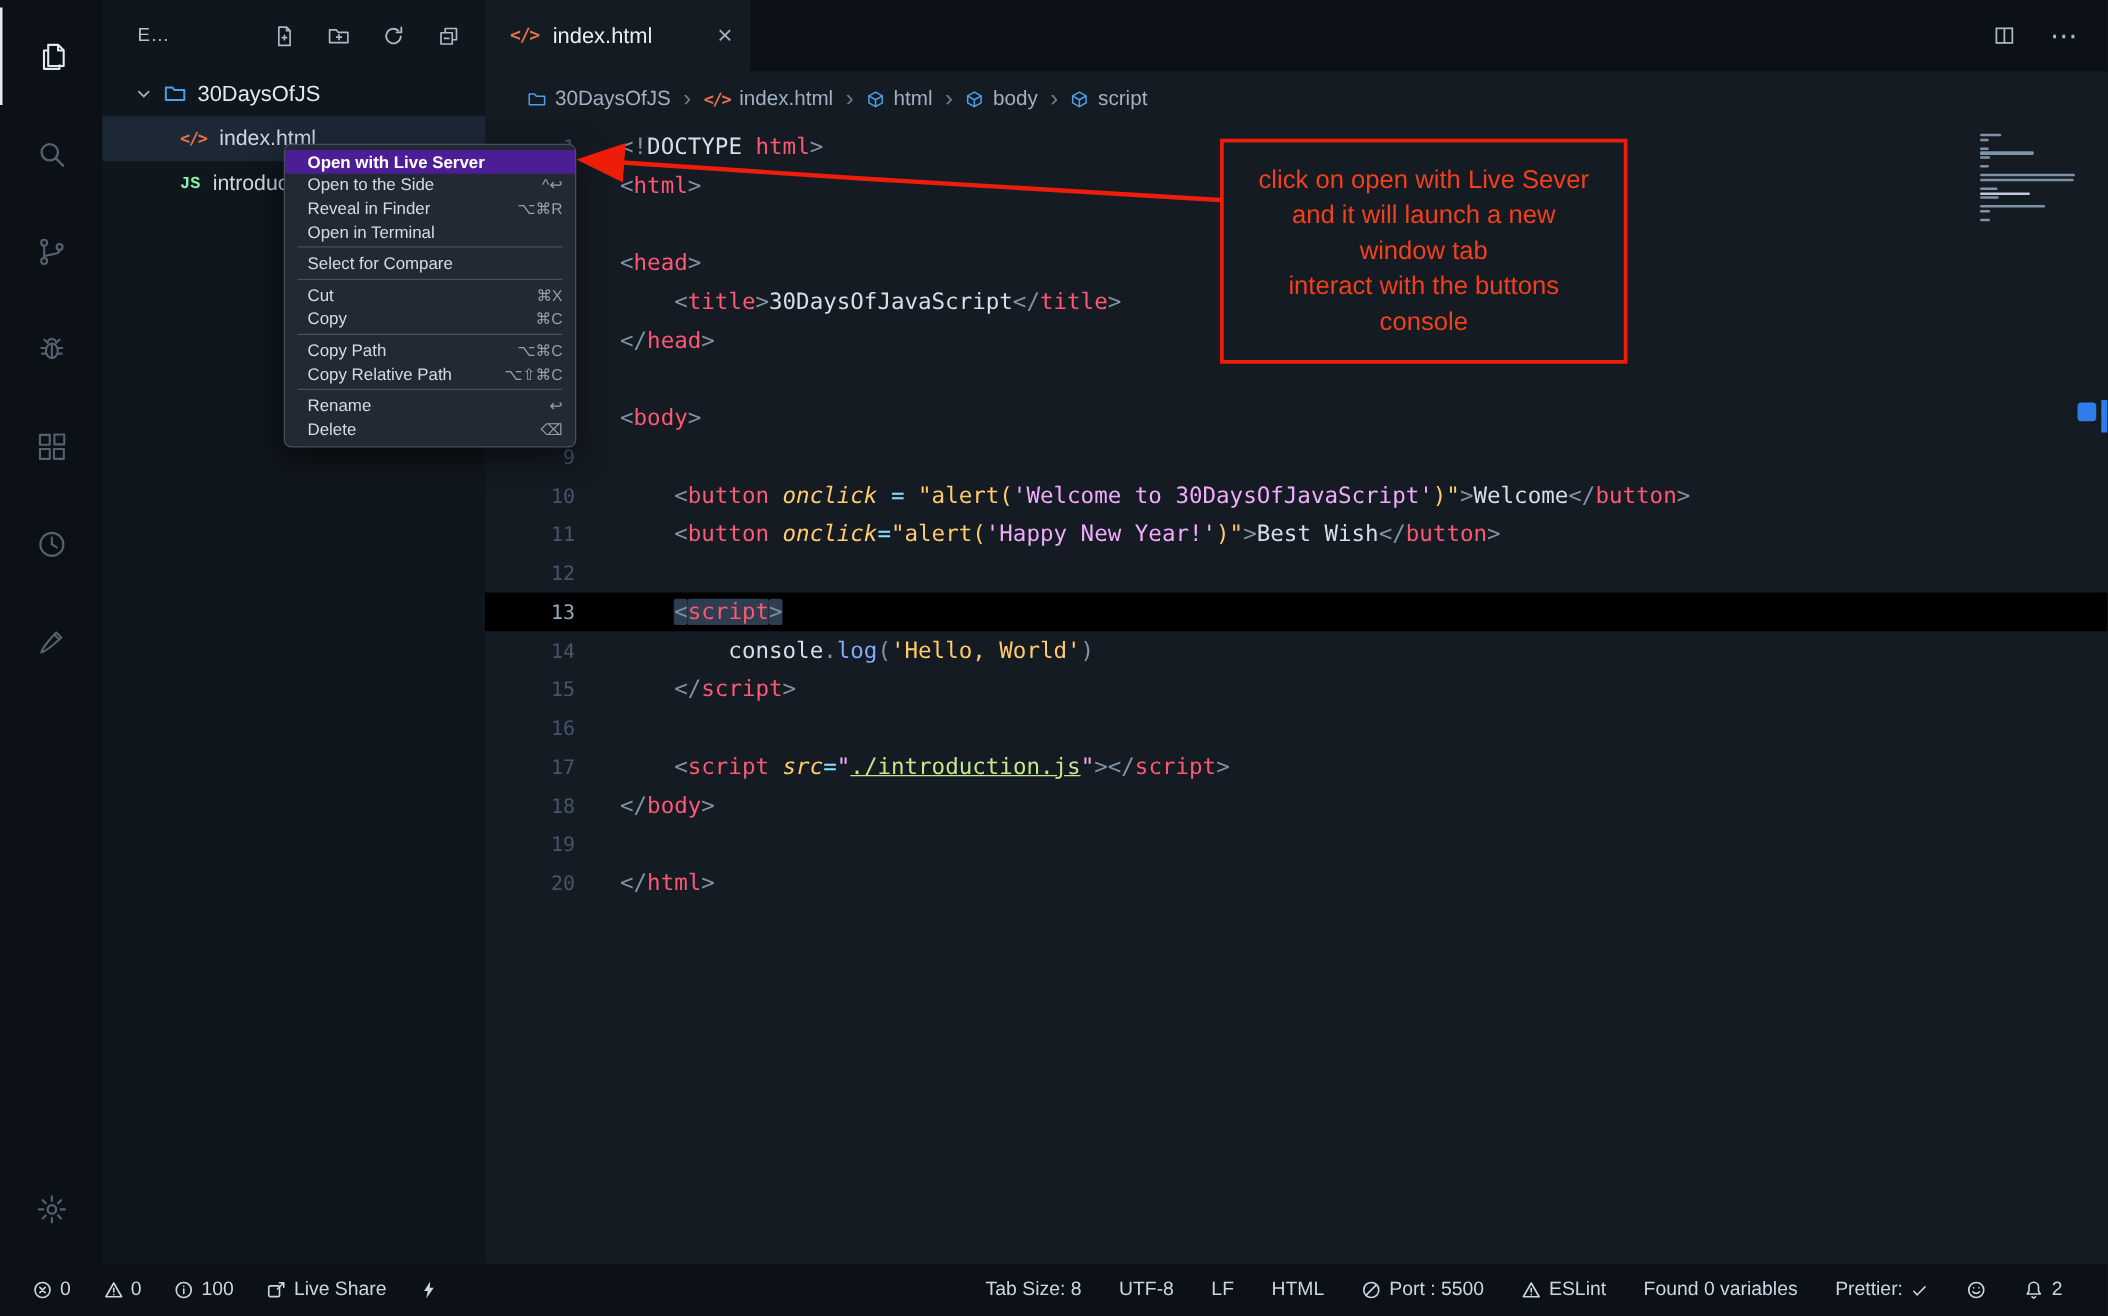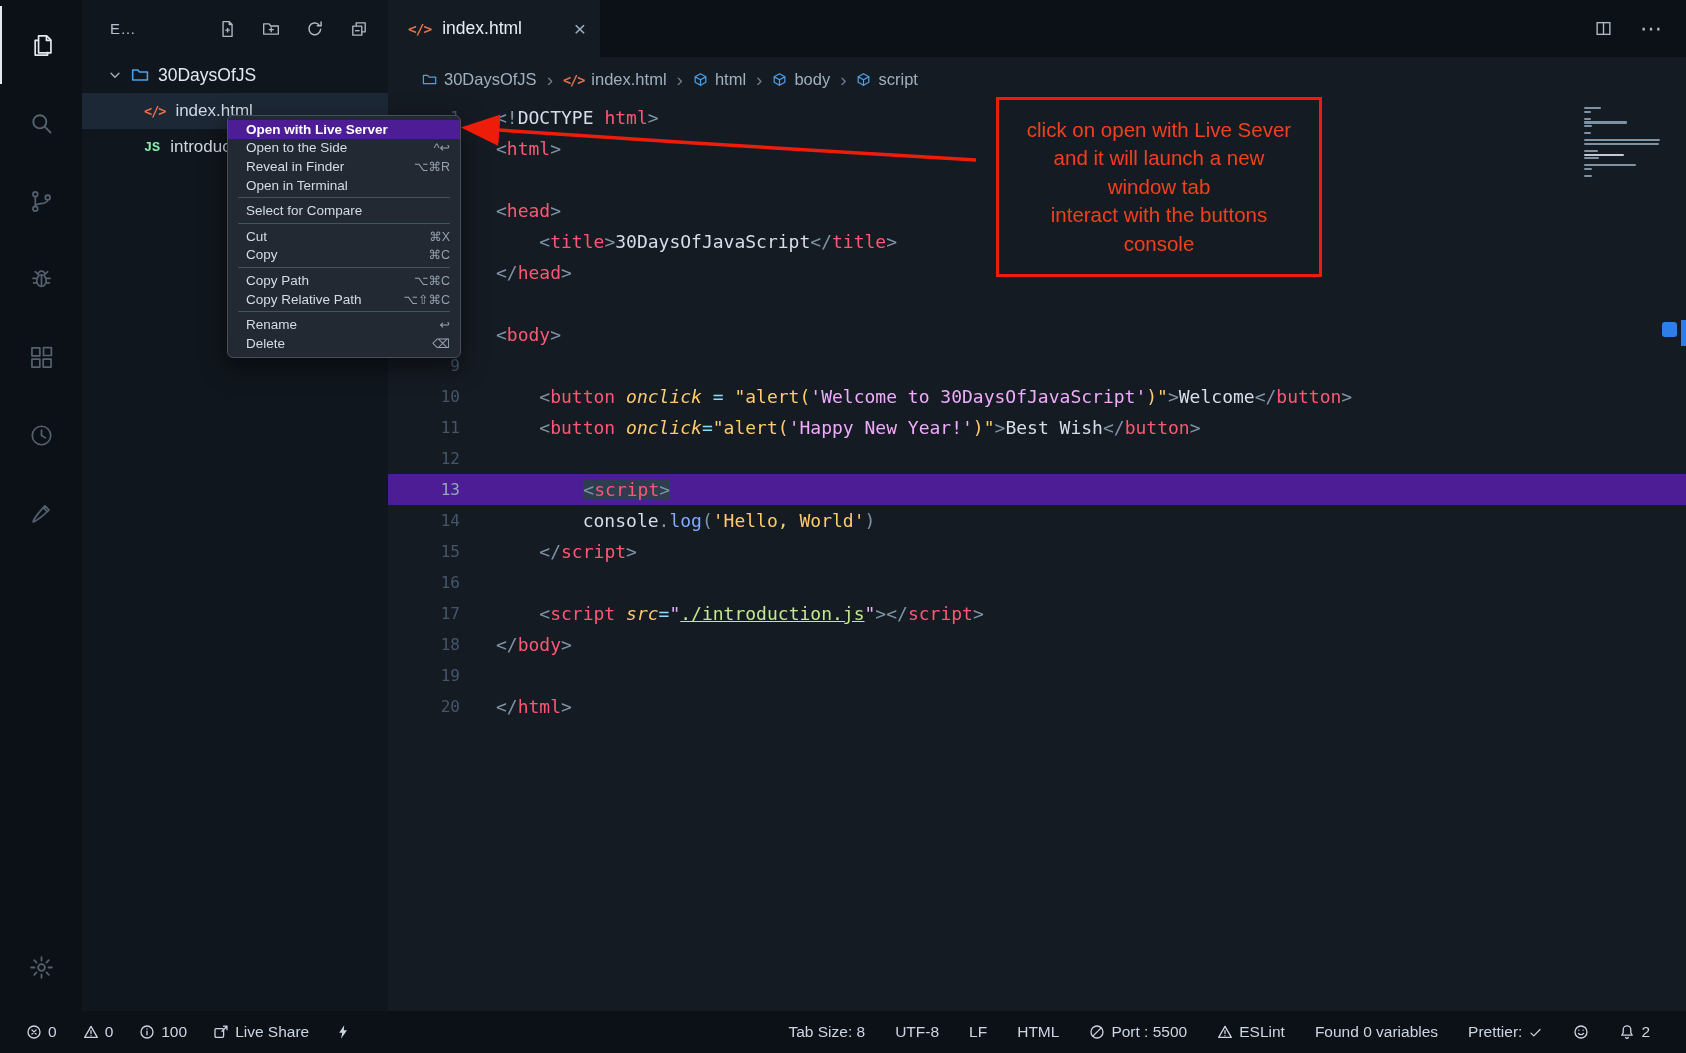--- a/index.html
+++ b/index.html
@@ -44,21 +44,21 @@
 
   
   .breadcrumb{height:45px;display:flex;align-items:center;padding-left:34px;gap:8px;font-size:16.5px;color:#9fb0c0;flex:none;}
   .bc-item{display:flex;align-items:center;gap:7px;cursor:pointer;}
   .bc-item .ic{color:#4d9fe8;display:inline-flex;}
   .bc-sep{color:#6f7d8c;font-size:19px;margin:0 2px;}
 
   
   .editor{flex:1;position:relative;font-family:"DejaVu Sans Mono",monospace;font-size:18px;overflow:hidden;}
   .code-line{display:flex;height:31px;line-height:31px;}
-  .code-line.active{background:#4c1d95;gap:44px;}
+  .code-line.active{background:#000000;}
   .gutter{width:72px;text-align:right;color:#46566a;font-size:16px;flex:none;}
   .code-line.active .gutter{color:#94a8bc;}
   .lcontent{padding-left:36px;white-space:pre;}
   .tk-p{color:#7f93a7}.tk-t{color:#ff5874}.tk-a{color:#ffcb6b;font-style:italic}
   .tk-o{color:#89ddff}.tk-v{color:#ffcb6b}.tk-s{color:#f0abfc}.tk-y{color:#ffcb6b}
   .tk-w{color:#d6deeb}.tk-f{color:#82aaff}.tk-l{color:#c3e88d;text-decoration:underline}
   .tk-hl{background:#2e3d50;border-radius:2px;}
   .minimap{position:absolute;top:5px;right:24px;width:78px;display:flex;flex-direction:column;gap:1.4px;}
   .mm-bar{height:2.2px;border-radius:1px;opacity:.9;}
   .scroll-marker{position:absolute;right:9px;top:220px;width:15px;height:15px;background:#2e7de9;border-radius:3px;}
@@ -73,21 +73,21 @@
 
   
   .context-menu{position:absolute;left:227px;top:115px;width:232px;background:#222933;border:1px solid #444f5e;border-radius:6px;padding:4px 0;box-shadow:0 8px 24px rgba(0,0,0,.55);font-size:13.5px;color:#d2dce6;z-index:40;}
   .cm-item{display:flex;height:18.6px;align-items:center;padding:0 10px 0 18px;cursor:pointer;}
   .cm-item.hl{background:#4c1d95;color:#ffffff;font-weight:bold;}
   .cm-key{margin-left:auto;color:#95a1ae;font-size:12.5px;}
   .cm-item.hl .cm-key{color:#dce9fa;}
   .cm-sep{height:1px;background:#46515f;margin:3px 10px;}
 
   
-  .annotation{position:absolute;left:976px;top:97px;width:326px;height:180px;border:3px solid #ed1d09;display:flex;flex-direction:column;justify-content:center;text-align:center;font-size:20.5px;line-height:28.5px;color:#f3401c;z-index:30;box-sizing:border-box;margin-left:20px;}
+  .annotation{position:absolute;left:976px;top:111px;width:326px;height:180px;border:3px solid #ed1d09;display:flex;flex-direction:column;justify-content:center;text-align:center;font-size:20.5px;line-height:28.5px;color:#f3401c;z-index:30;box-sizing:border-box;}
   .arrow-svg{position:absolute;left:0;top:0;width:1686px;height:1053px;pointer-events:none;z-index:50;}
   .ic svg{display:block;}
 </style>
 </head>
 <body>
 
 <div class="app">
 
   <nav class="activity">
     <div class="act-item active">

